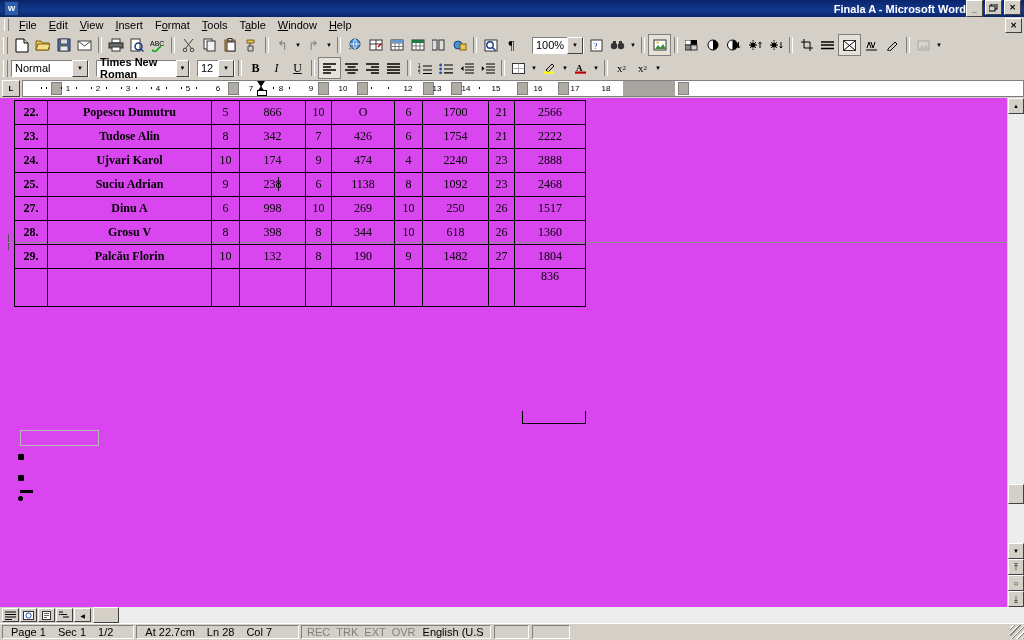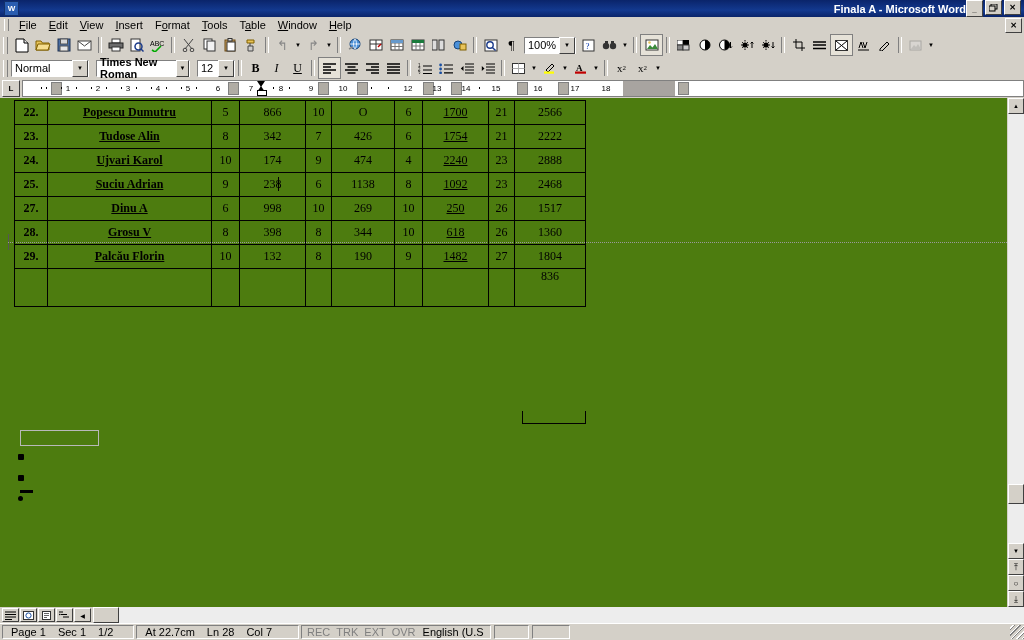--- a/index.html
+++ b/index.html
@@ -91,46 +91,46 @@
   .rdot{position:absolute;top:6px;width:1px;height:2px;background:#000;}
   .rmark{position:absolute;top:1px;width:9px;height:11px;background:#b0aca4;border:1px solid #808080;}
   .rgray{position:absolute;top:0;height:15px;background:#a8a4a0;}
   .rind-top{position:absolute;top:0;width:0;height:0;border-left:4px solid transparent;border-right:4px solid transparent;border-top:6px solid #000;}
   .rind-bot{position:absolute;bottom:2px;width:0;height:0;border-left:4px solid transparent;border-right:4px solid transparent;border-bottom:6px solid #000;}
   .rsq{position:absolute;bottom:0;width:8px;height:4px;background:#fff;border:1px solid #000;}
 
   
   .main{flex:1;display:flex;position:relative;background:#808080;overflow:hidden;}
   .page{
-    flex:1;background:#4d7c0f;position:relative;overflow:hidden;
+    flex:1;background:#d946ef;position:relative;overflow:hidden;
   }
   .pagebreak{
     position:absolute;left:8px;right:0;top:144px;height:0;
     border-top:1px dotted #999;
   }
   .pbtick{position:absolute;left:8px;top:136px;width:1px;height:16px;background:#555;}
 
   
   .doc-table{
     position:absolute;left:14px;top:2px;border-collapse:collapse;
     font-family:"Liberation Serif", serif;
   }
   .doc-table td{
     border:1px solid #000;
     font-size:12px;text-align:center;vertical-align:middle;
     padding:0;height:23px;color:#000;
   }
   .c-no{width:32px;font-weight:bold;font-size:12px;}
-  .c-name{width:163px;text-align:left;padding-left:8px;font-weight:bold;font-size:12px;text-decoration:underline;}
+  .c-name{width:163px;text-align:left;padding-left:8px;font-weight:bold;font-size:12px;}
   .c-a{width:27px;}
   .c-b{width:65px;}
   .c-c{width:25px;}
   .c-d{width:62px;}
   .c-e{width:27px;}
-  .c-f{width:65px;text-decoration:underline;}
+  .c-f{width:65px;}
   .c-g{width:25px;}
   .c-h{width:70px;}
   tr.blank td{height:37px;}
   .caret{
     display:inline-block;width:1px;height:14px;background:#000;vertical-align:-3px;
     margin-left:-4px;margin-right:3px;
   }
   .stub{
     position:absolute;left:522px;top:313px;width:62px;height:12px;
     border-left:1px solid #000;border-right:1px solid #000;border-bottom:1px solid #000;
@@ -351,21 +351,21 @@
     </div>
     <div class="tsep"></div>
     <div class="tbtn">
       <svg width="14" height="13" viewBox="0 0 14 13">
           <rect x="1" y="1" width="12" height="11" fill="#fff" stroke="#333"></rect>
           <circle cx="6" cy="6" r="3.2" fill="none" stroke="#1a3a8a" stroke-width="1.4"></circle>
           <path d="M8.4 8.4l3.2 3.2" stroke="#1a3a8a" stroke-width="1.4"></path>
         </svg>
     </div>
     <div class="tbtn" style="font-family:'Liberation Serif',serif;font-size:13px;">¶</div>
-    <div class="combo" style="width:52px;margin-left:2px;">
+    <div class="combo" style="width:52px;margin-left:10px;">
       <span>100%</span>
       <span class="cb-arrow">▼</span>
     </div>
     <div class="tbtn" style="margin-left:2px;">
       <svg width="13" height="13" viewBox="0 0 13 13">
           <rect x="1" y="1" width="11" height="11" fill="#fff" stroke="#333"></rect>
           <text x="3.5" y="10" font-size="9" font-family="Liberation Serif" fill="#0033aa">?</text>
         </svg>
     </div>
     <div class="tbtn">

